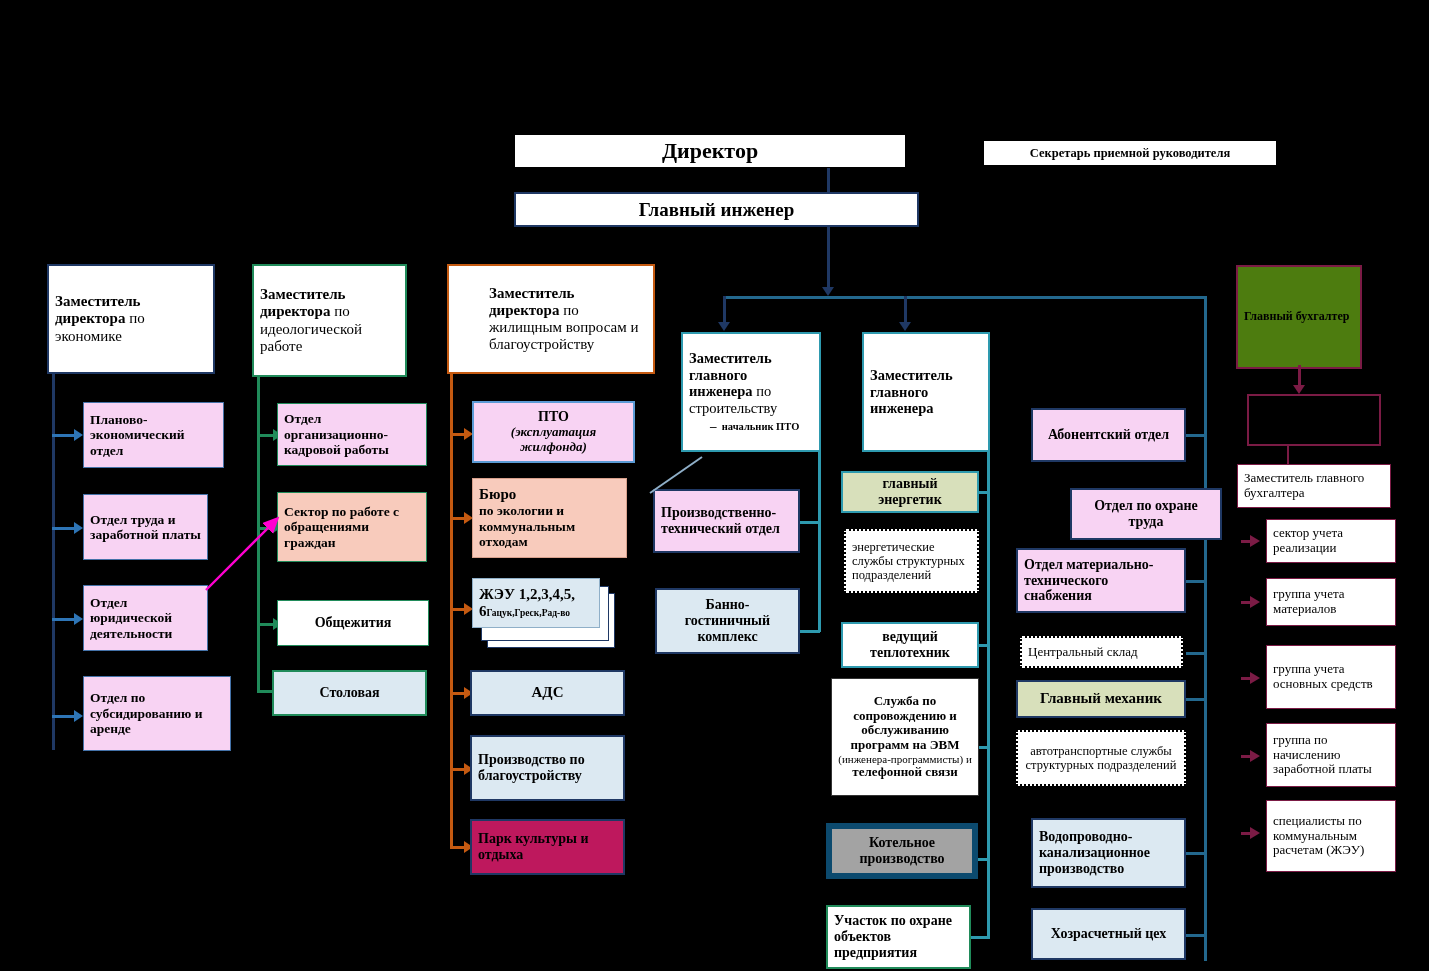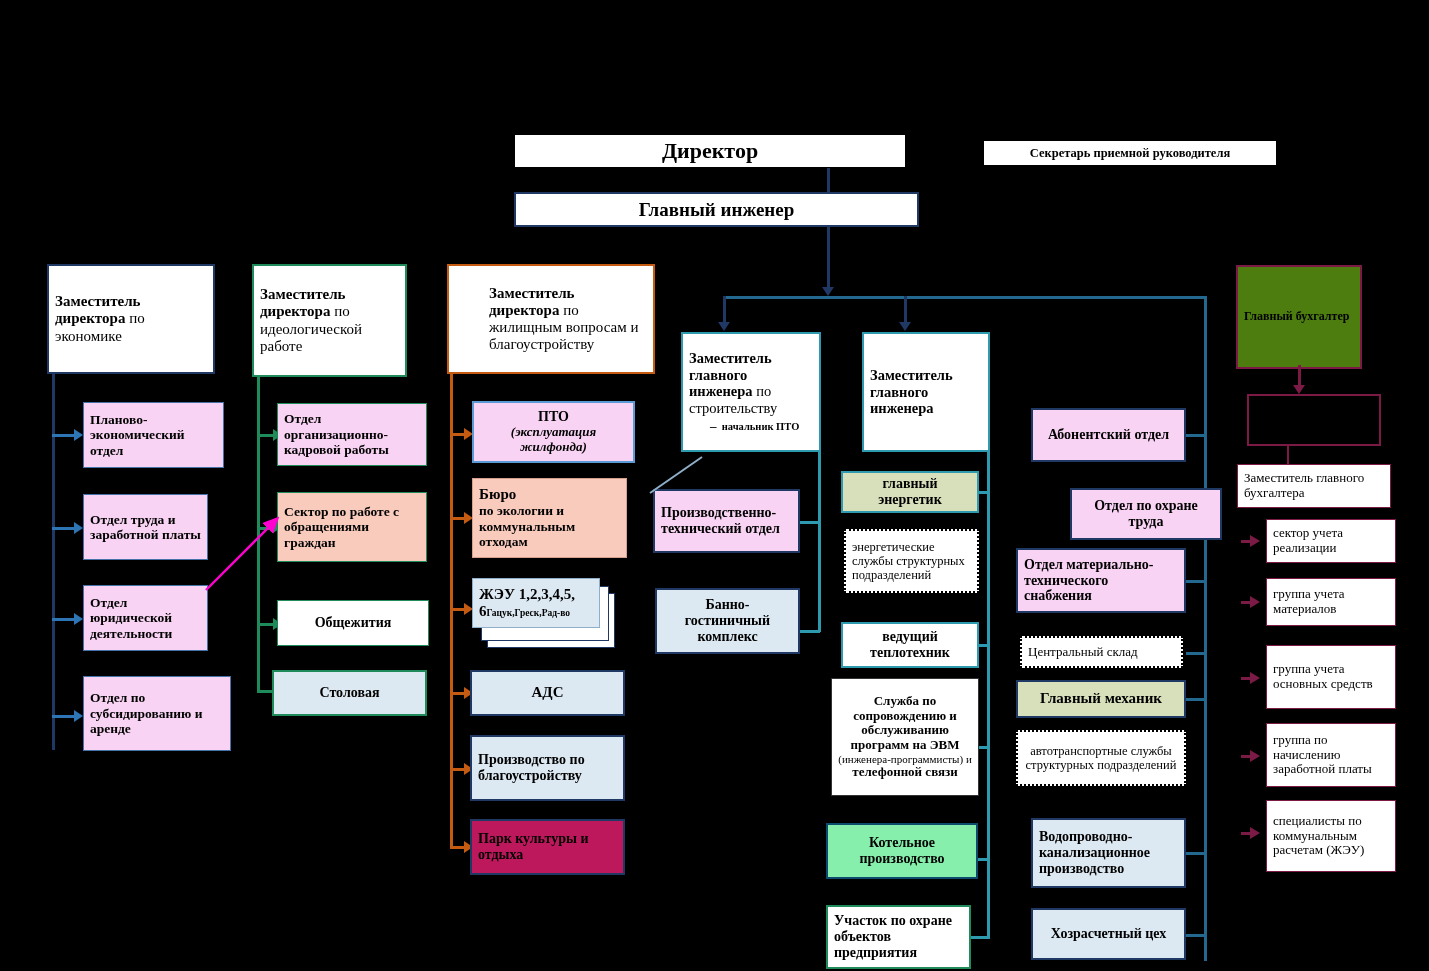--- a/index.html
+++ b/index.html
@@ -216,21 +216,21 @@
   <div class="ln" style="left:970px;top:746px;width:20px;height:2.5px;background:#2E9AAF;"></div>
   <div class="arw" style="left:961px;top:741px;border-top:6.5px solid transparent;border-bottom:6.5px solid transparent;border-right:9px solid #2E9AAF;"></div>
   <div class="box ctr pad" style="left:831px;top:678px;width:148px;height:118px;background:#fff;border:1.5px solid #333;font-size:13px;">
     <div class="b">Служба по сопровождению и обслуживанию программ на ЭВМ</div>
     <div style="font-size:11px;">(инженера-программисты)  и</div>
     <div class="b">телефонной связи</div>
   </div>
 
   <div class="ln" style="left:970px;top:858px;width:20px;height:2.5px;background:#2E9AAF;"></div>
   <div class="arw" style="left:961px;top:853px;border-top:6.5px solid transparent;border-bottom:6.5px solid transparent;border-right:9px solid #2E9AAF;"></div>
-  <div class="box ctr pad b" style="left:826px;top:823px;width:152px;height:56px;background:#86efac;border:2px solid #0c4a6e;font-size:14px;">
+  <div class="box ctr pad b" style="left:826px;top:823px;width:152px;height:56px;background:#a3a3a3;border:6px solid #0c4a6e;font-size:14px;">
     <span>Котельное производство</span>
   </div>
 
   <div class="ln" style="left:970px;top:936px;width:20px;height:2.5px;background:#2E9AAF;"></div>
   <div class="arw" style="left:961px;top:931px;border-top:6.5px solid transparent;border-bottom:6.5px solid transparent;border-right:9px solid #2E9AAF;"></div>
   <div class="box lft pad b" style="left:826px;top:905px;width:145px;height:64px;background:#fff;border:2px solid #208B5A;font-size:14px;">
     <span>Участок по охране объектов предприятия</span>
   </div>
 
   <div class="ln" style="left:1186px;top:434px;width:20px;height:2.5px;background:#23688E;"></div>

